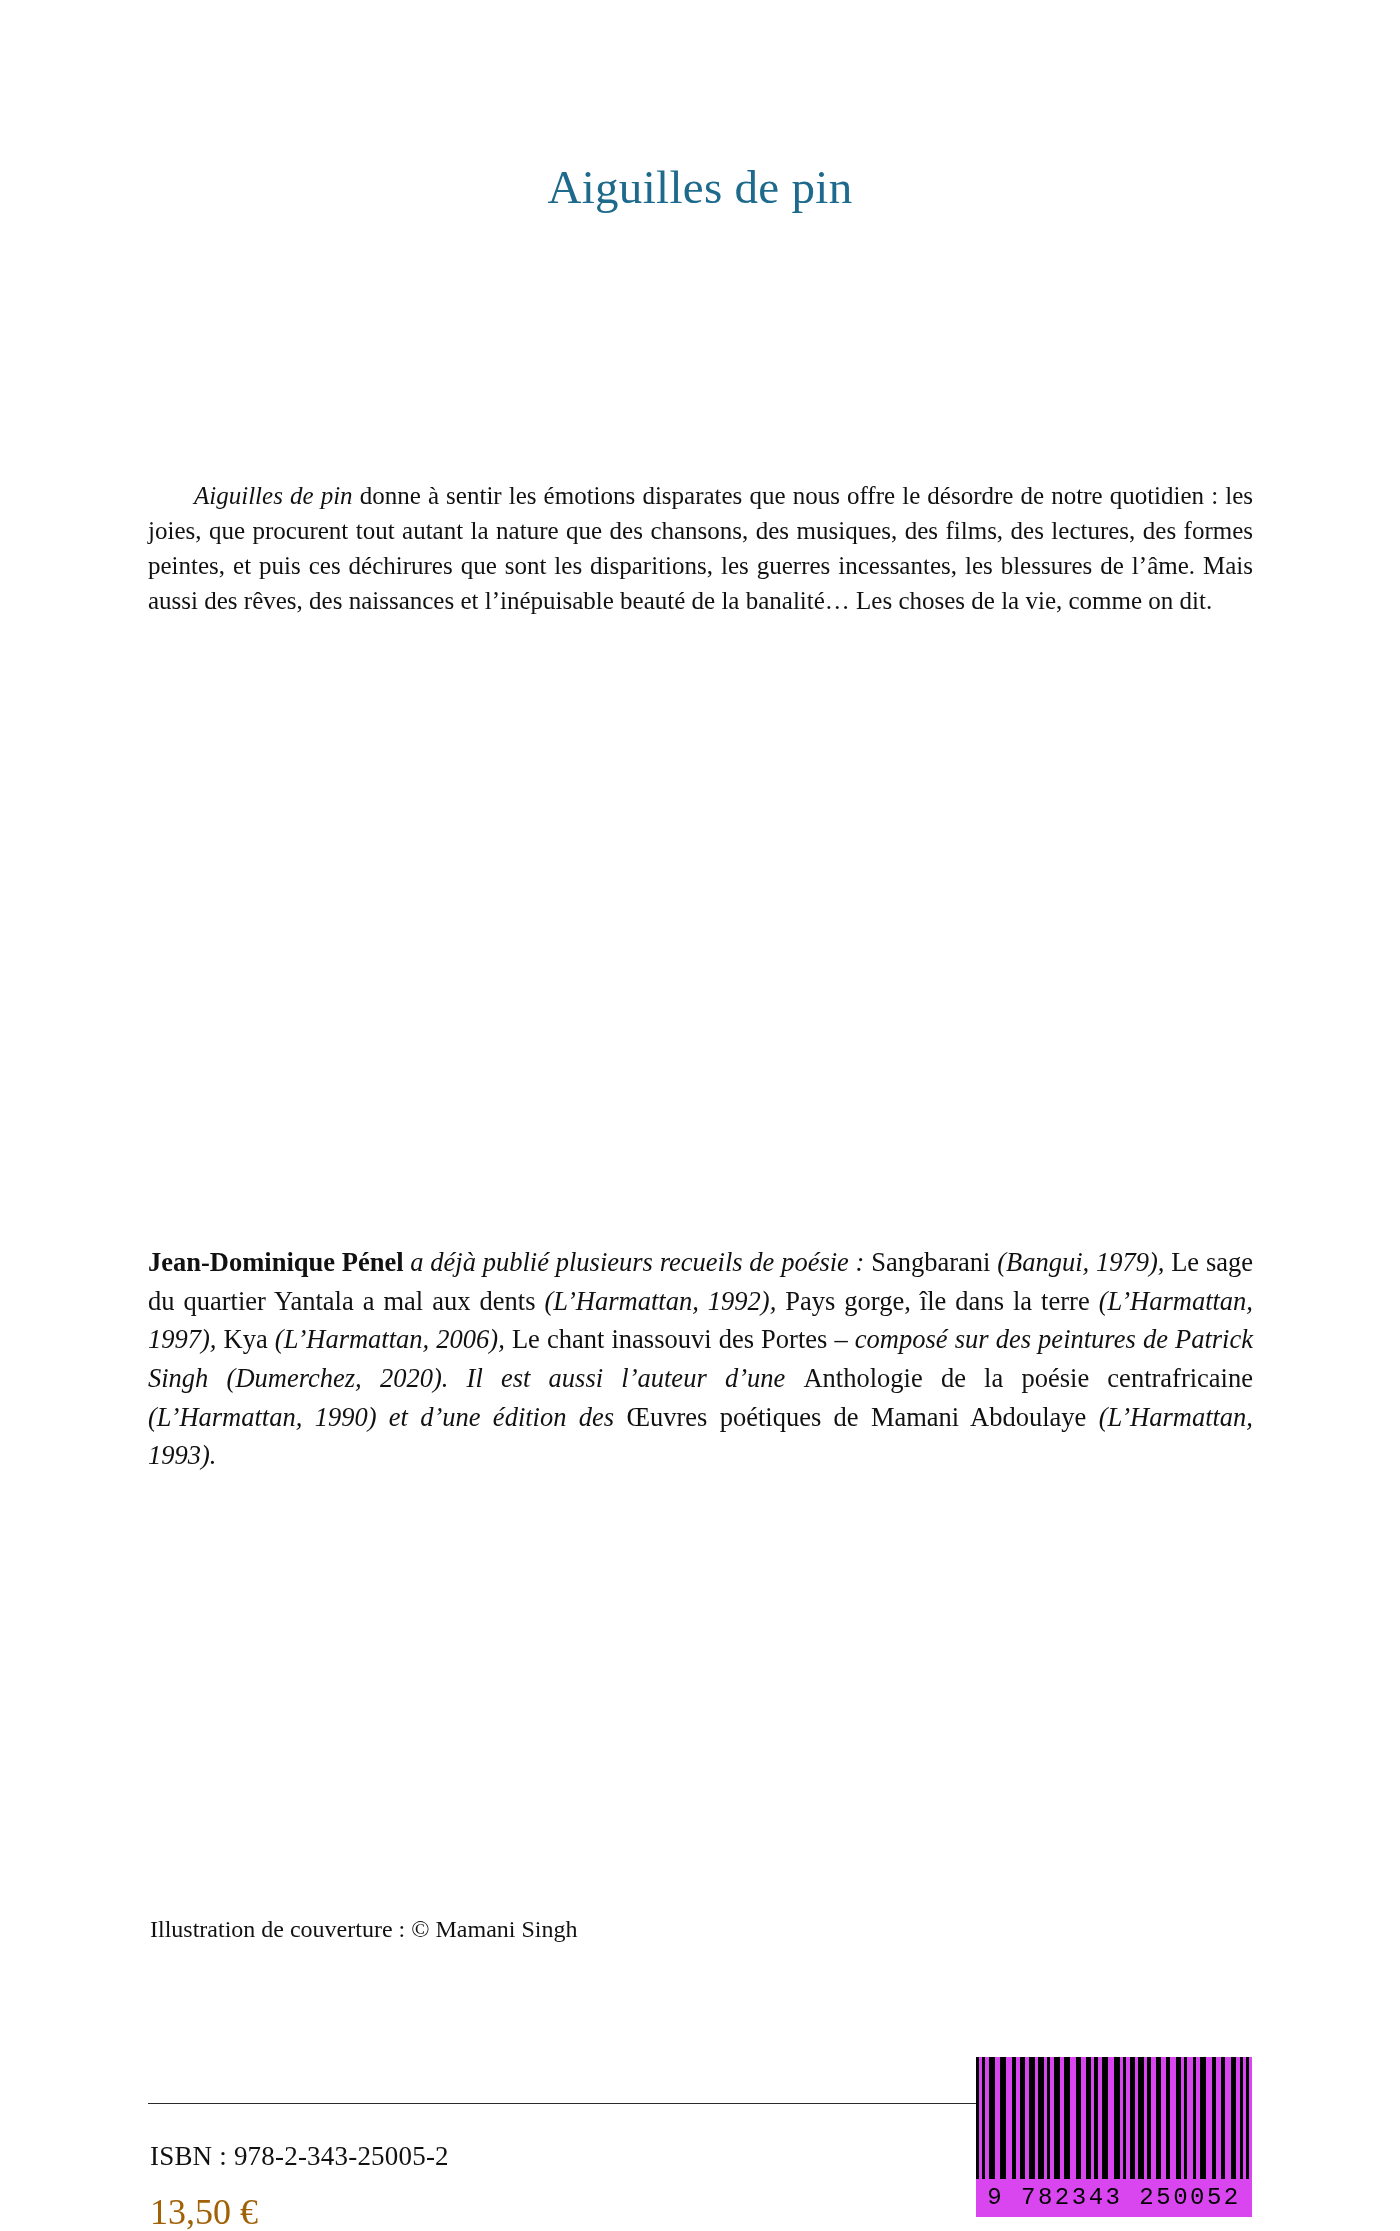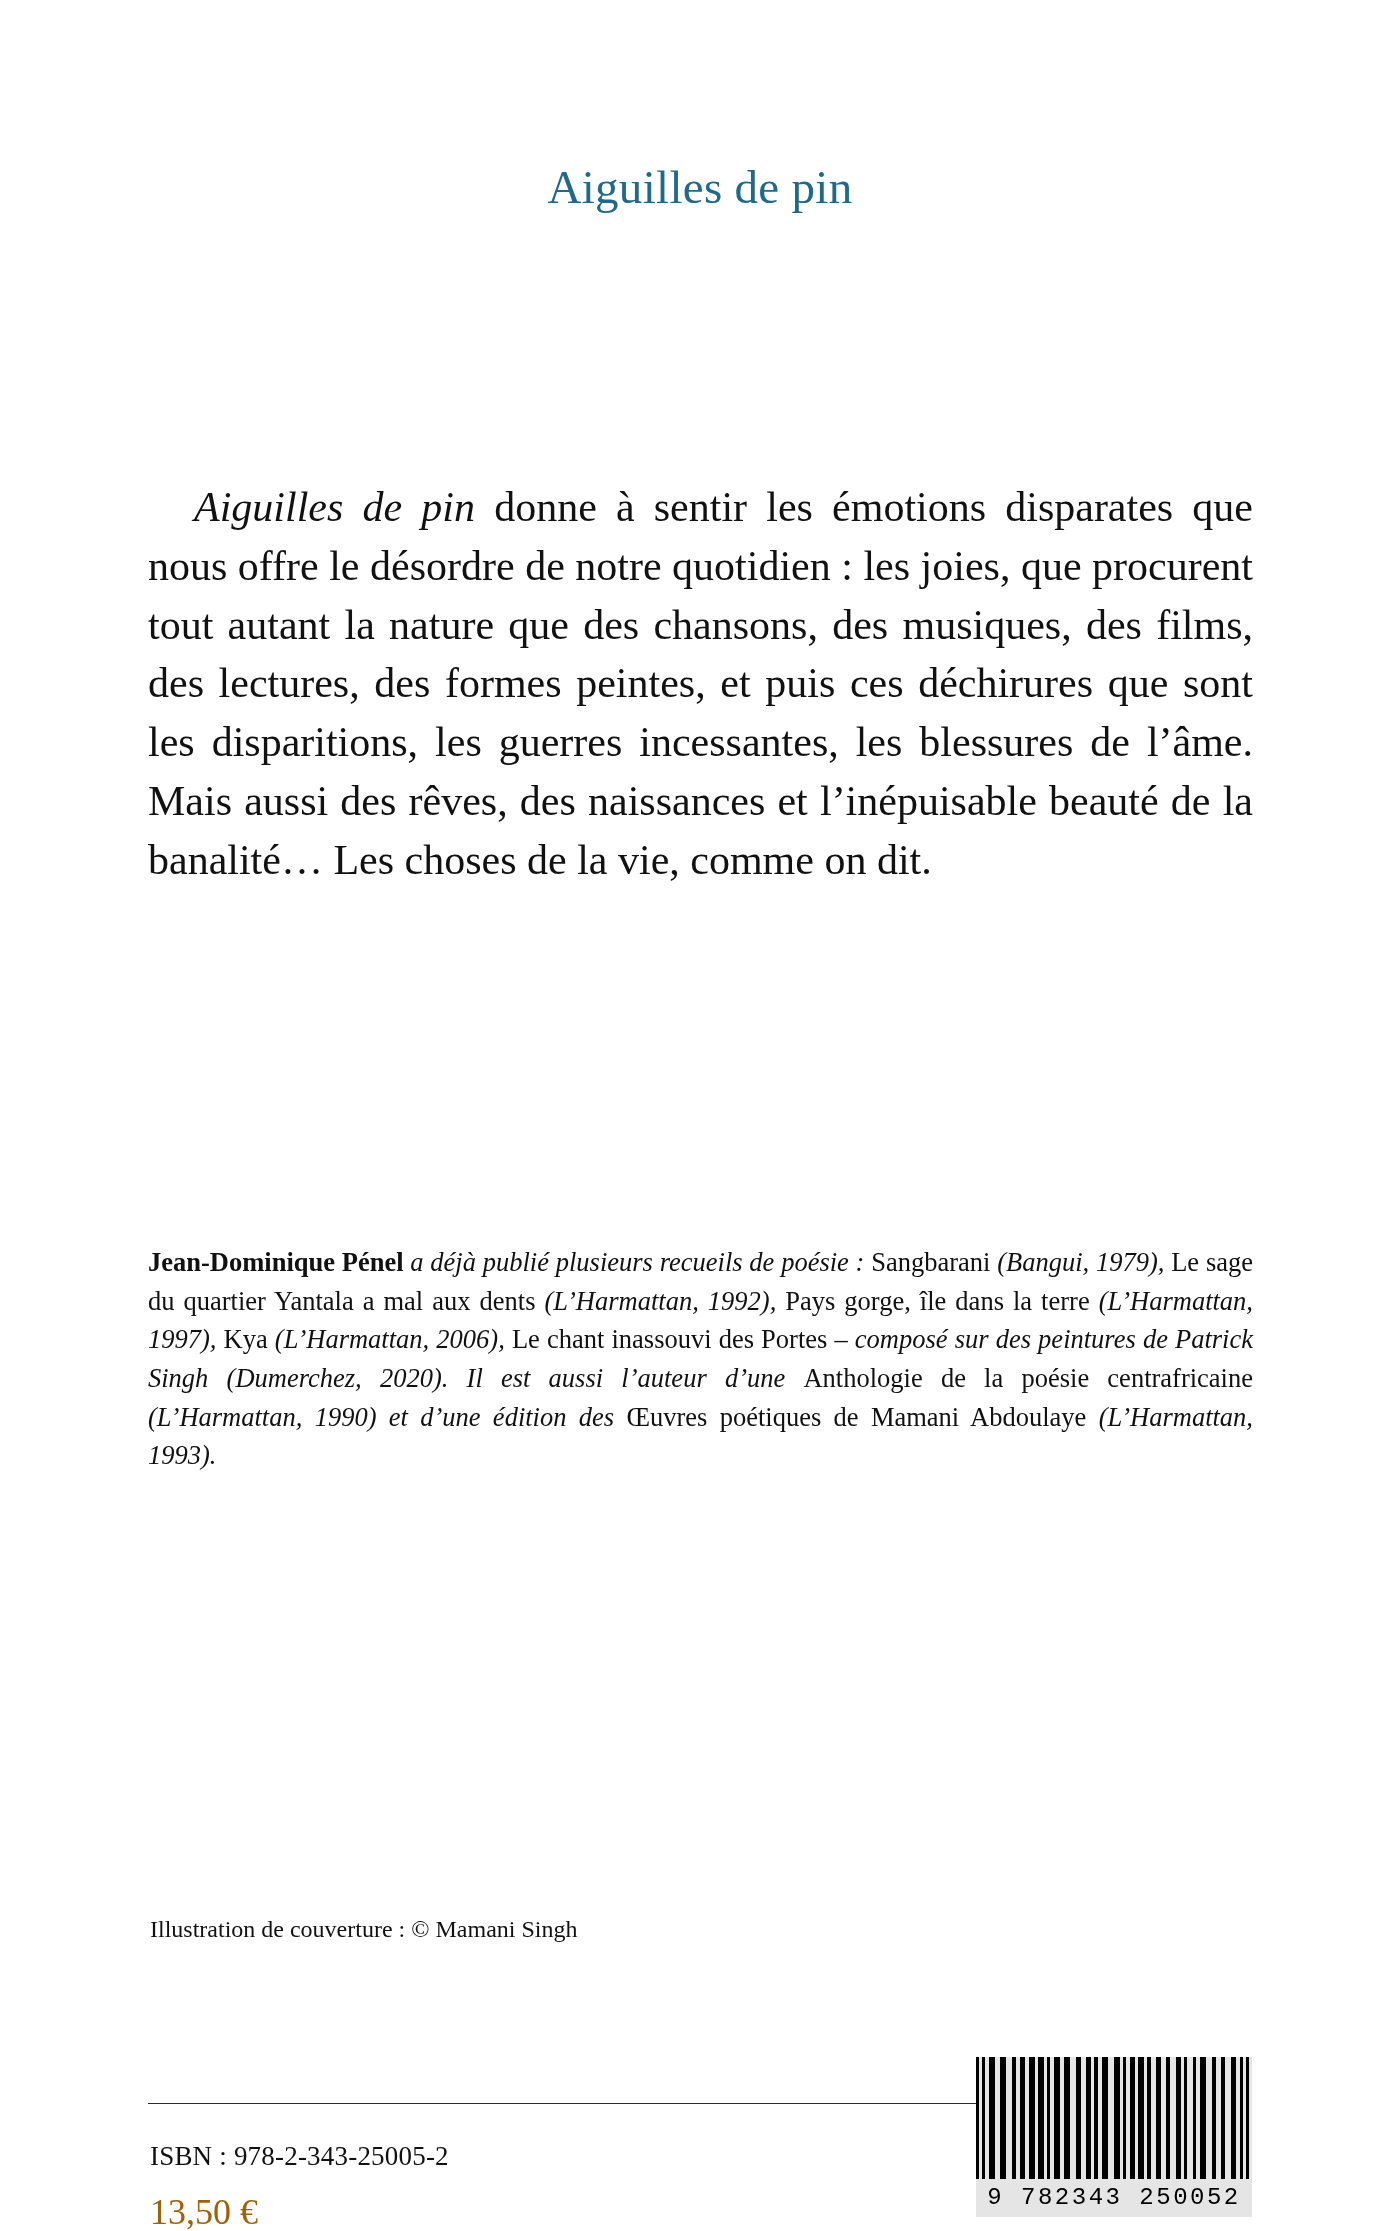--- a/index.html
+++ b/index.html
@@ -35,21 +35,21 @@
     letter-spacing: 0.3px;
     font-weight: 400;
   }
 
   
   .blurb {
     position: absolute;
     top: 478px;
     left: 148px;
     width: 1105px;
-    font-size: 42px;
+    font-size: 25px;
     line-height: 1.40;
     text-align: justify;
     text-align-last: left;
     color: #111111;
     hyphens: none;
   }
   .blurb .indent {
     display: inline-block;
     width: 46px;
   }
@@ -118,21 +118,21 @@
     color: #a16207;
   }
 
   
   .barcode-wrap {
     position: absolute;
     right: 148px;
     bottom: 14px;
     width: 276px;
     height: 160px;
-    background: #e5e5e5;
+    background: #d946ef;
   }
   .barcode-bars {
     position: absolute;
     top: 0;
     left: 0;
     width: 276px;
     height: 122px;
     display: flex;
     align-items: flex-start;
   }

